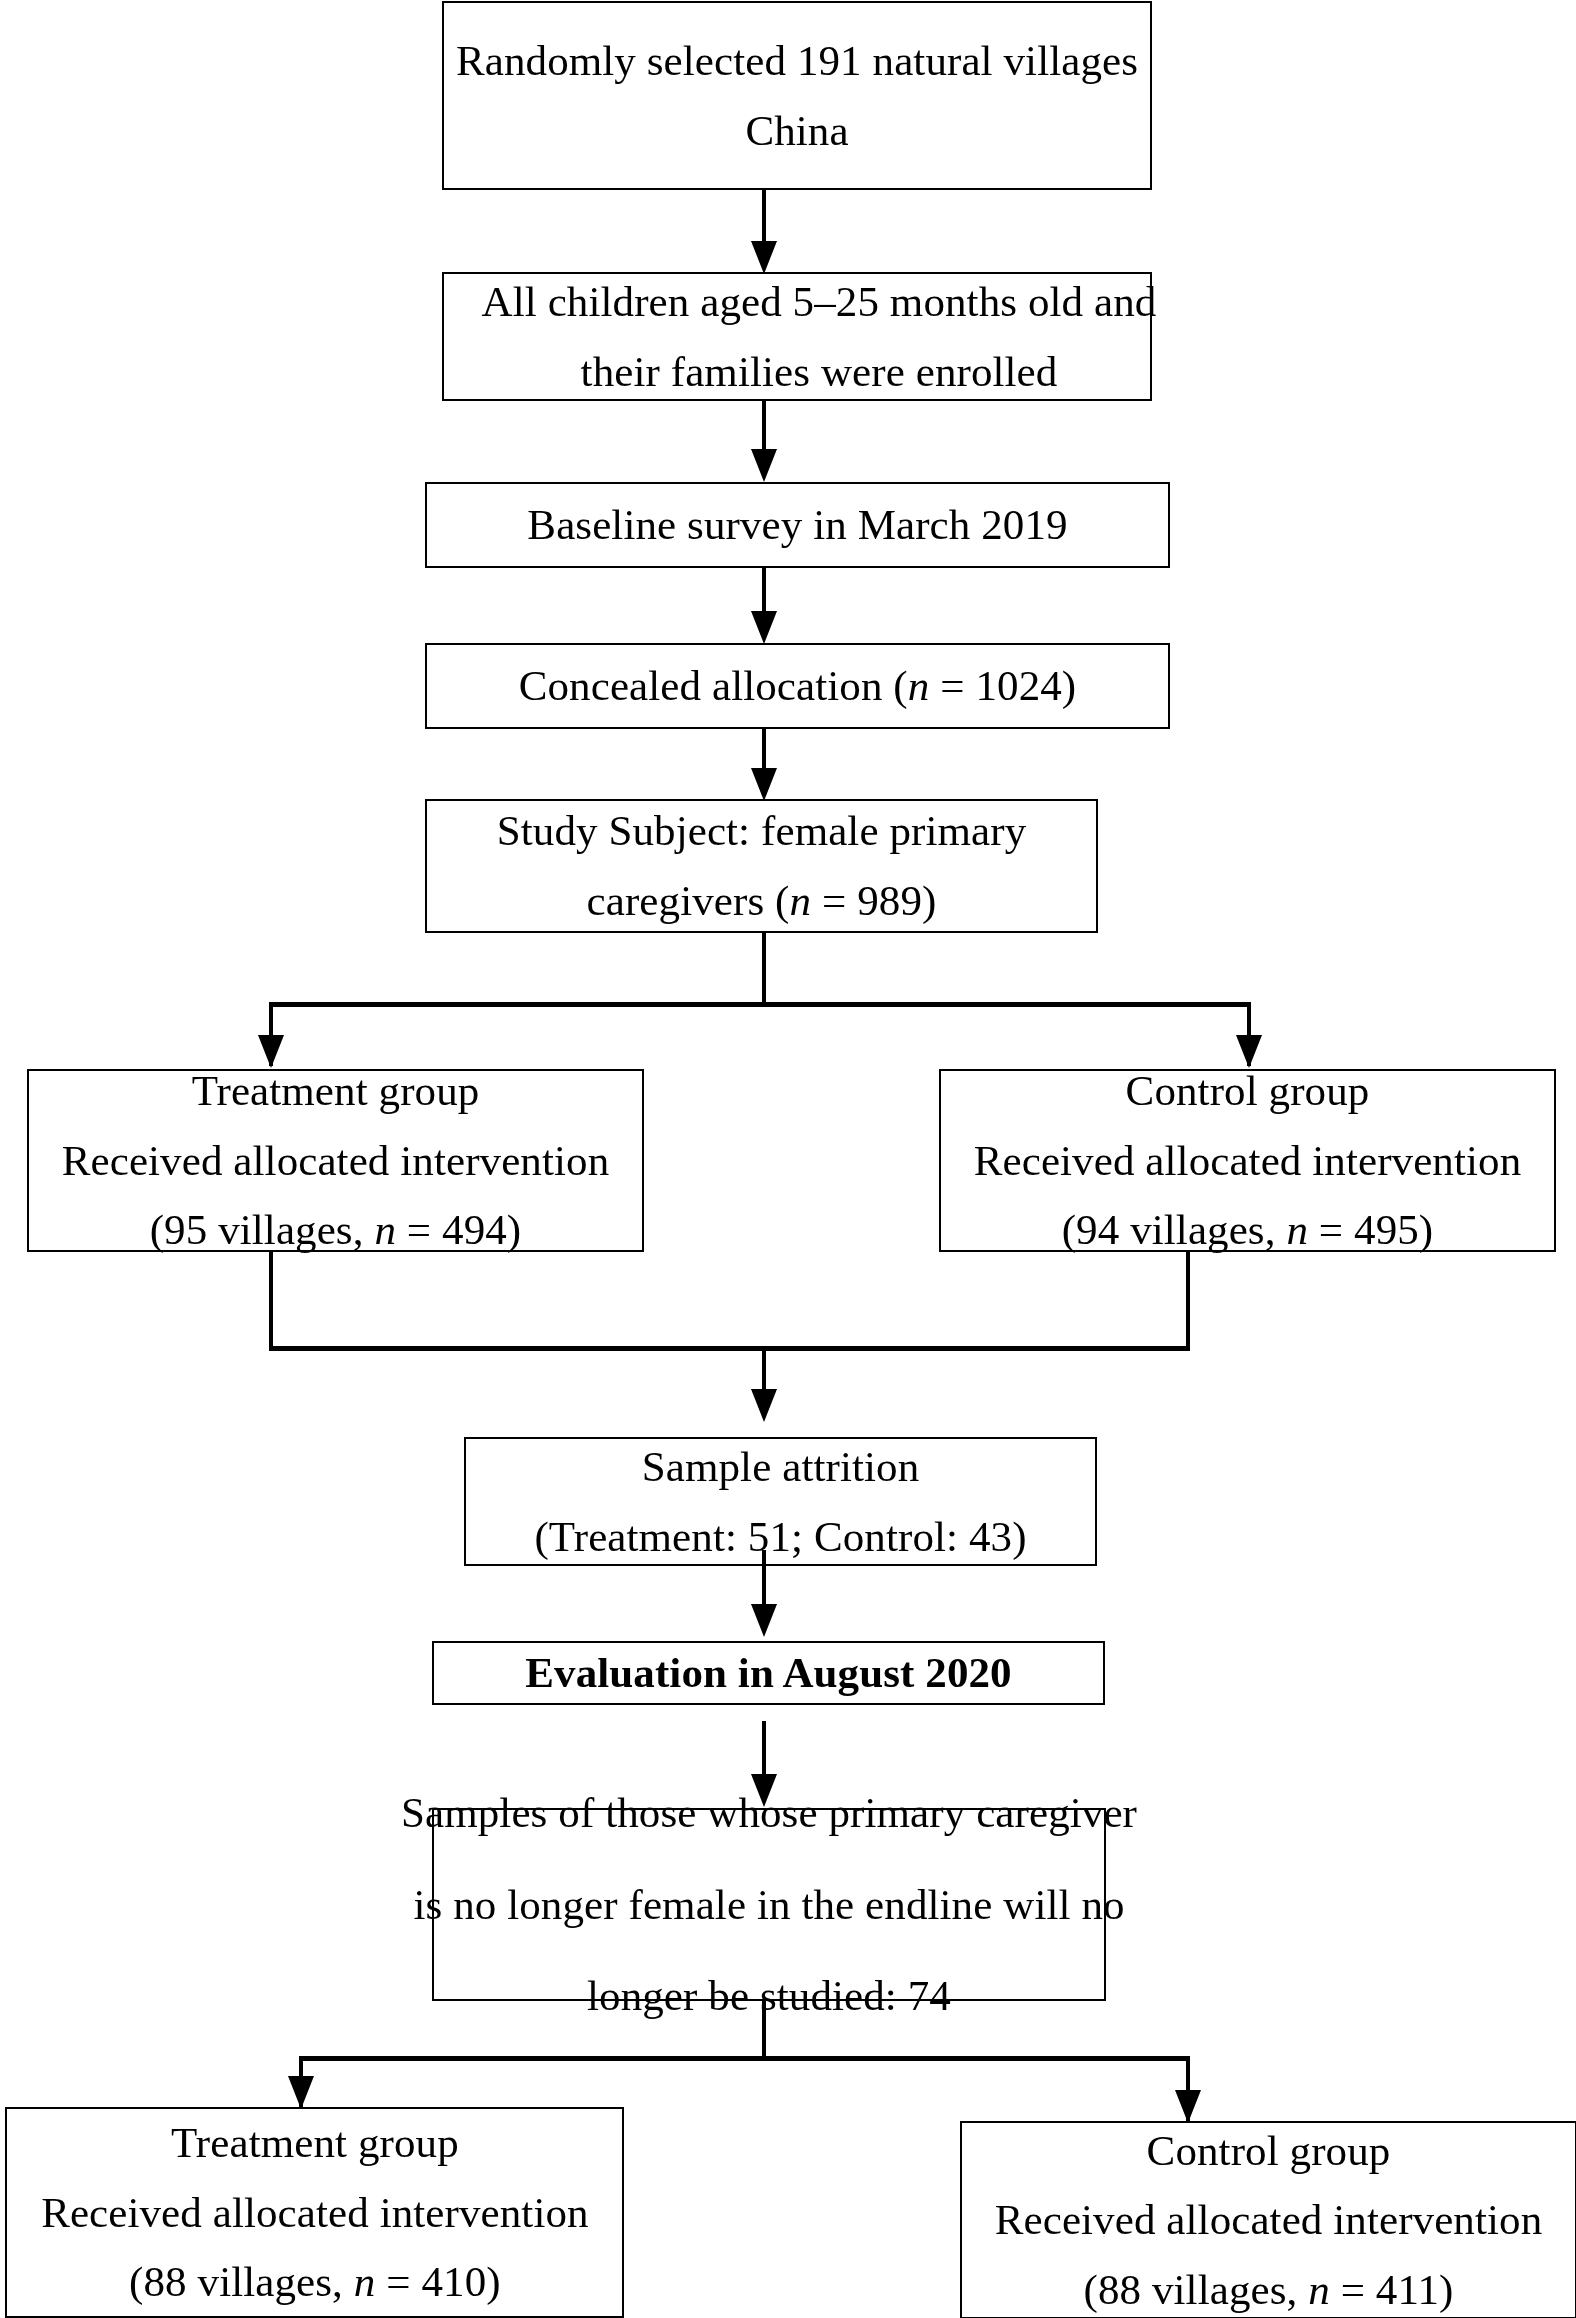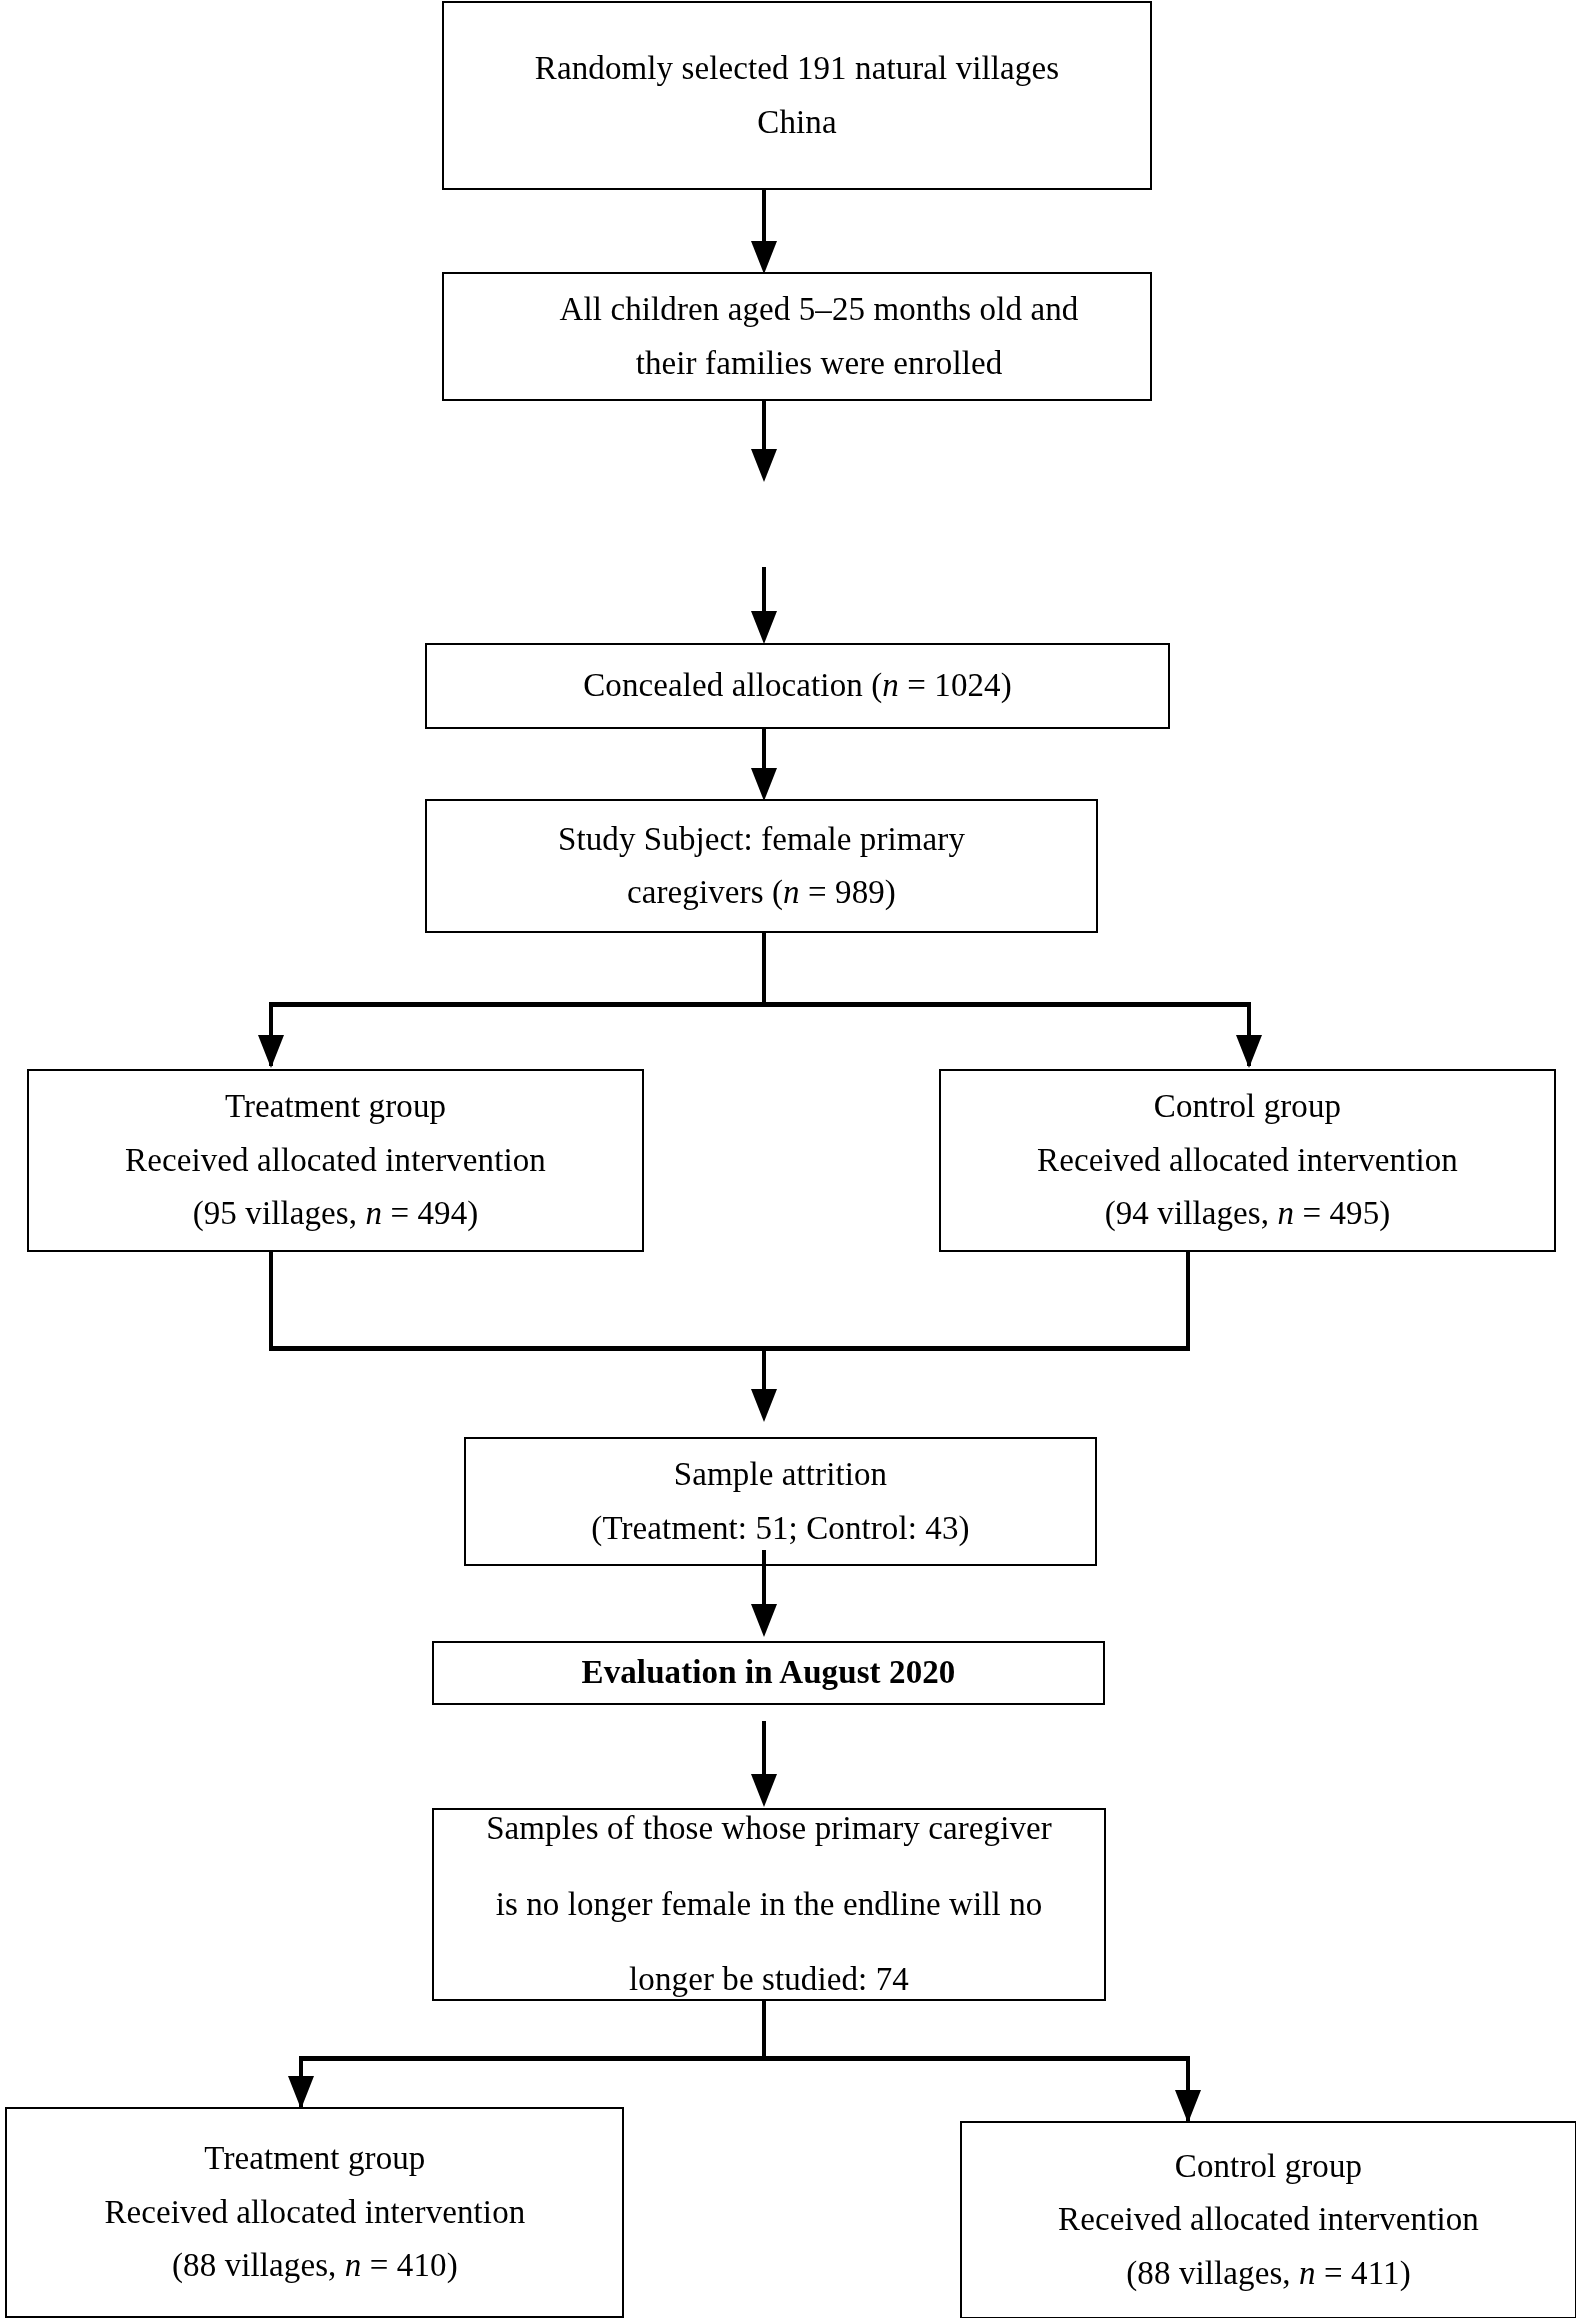--- a/index.html
+++ b/index.html
@@ -16,21 +16,21 @@
   .node {
     position: absolute;
     box-sizing: border-box;
     border: 2.7px solid #000;
     background:#ffffff;
     display: flex;
     flex-direction: column;
     align-items: center;
     justify-content: center;
     text-align: center;
-    font-size: 33px;
+    font-size: 43px;
     line-height: 1.62;
     letter-spacing: 0.1px;
   }
   .node .ln { display:block; white-space: nowrap; }
   .node i { font-style: italic; }
 
   
   .vline {
     position: absolute;
     width: 3.8px;
@@ -63,20 +63,23 @@
   <div class="arrow" style="left:751px; top:241px;"></div>
 
   <div class="node" style="left:442px; top:272px; width:710px; height:129px;padding-left:44px;">
     <span class="ln">All children aged 5–25 months old and</span>
     <span class="ln">their families were enrolled</span>
   </div>
 
   <div class="vline" style="left:762px; top:401px; height:53px;"></div>
   <div class="arrow" style="left:751px; top:449px;"></div>
 
+  <div class="node" style="left:425px; top:482px; width:745px; height:86px;">
+    <span class="ln">Baseline survey in March 2019</span>
+  </div>
 
   <div class="vline" style="left:762px; top:567px; height:48px;"></div>
   <div class="arrow" style="left:751px; top:611px;"></div>
 
   <div class="node" style="left:425px; top:643px; width:745px; height:86px;">
     <span class="ln"><span>Concealed allocation (</span><i>n</i><span> = 1024)</span></span>
   </div>
 
   <div class="vline" style="left:762px; top:729px; height:43px;"></div>
   <div class="arrow" style="left:751px; top:768px;"></div>

